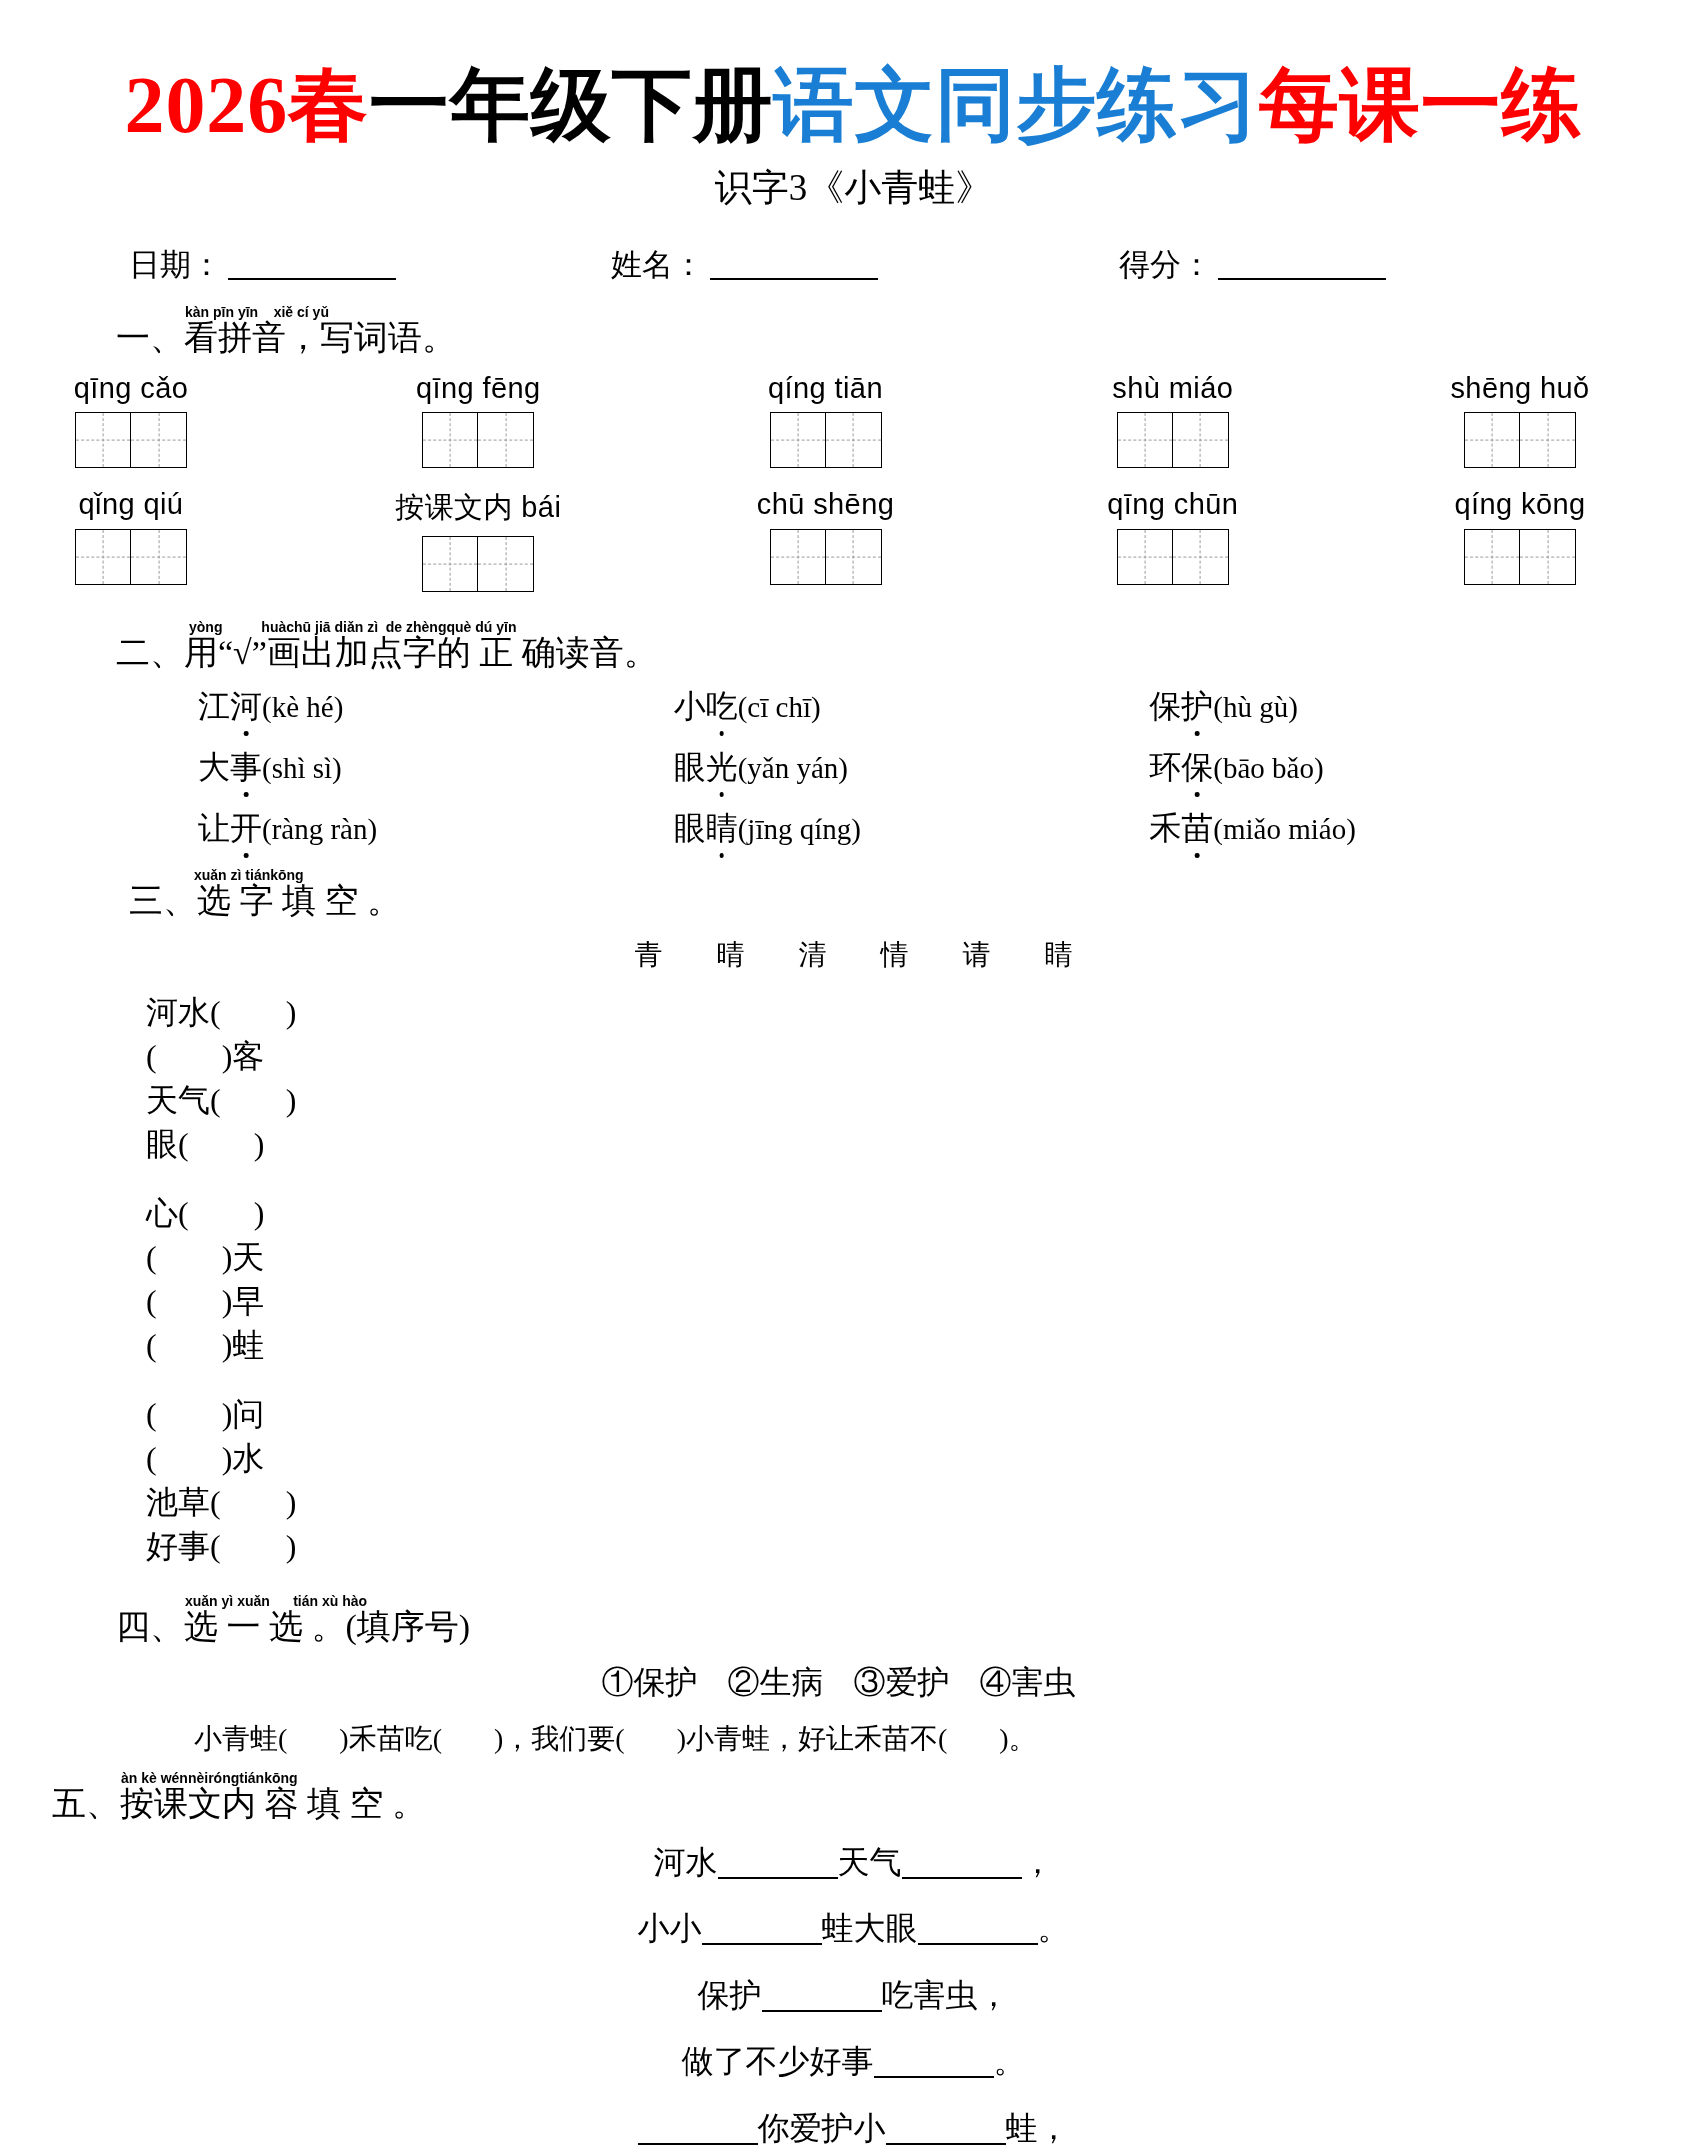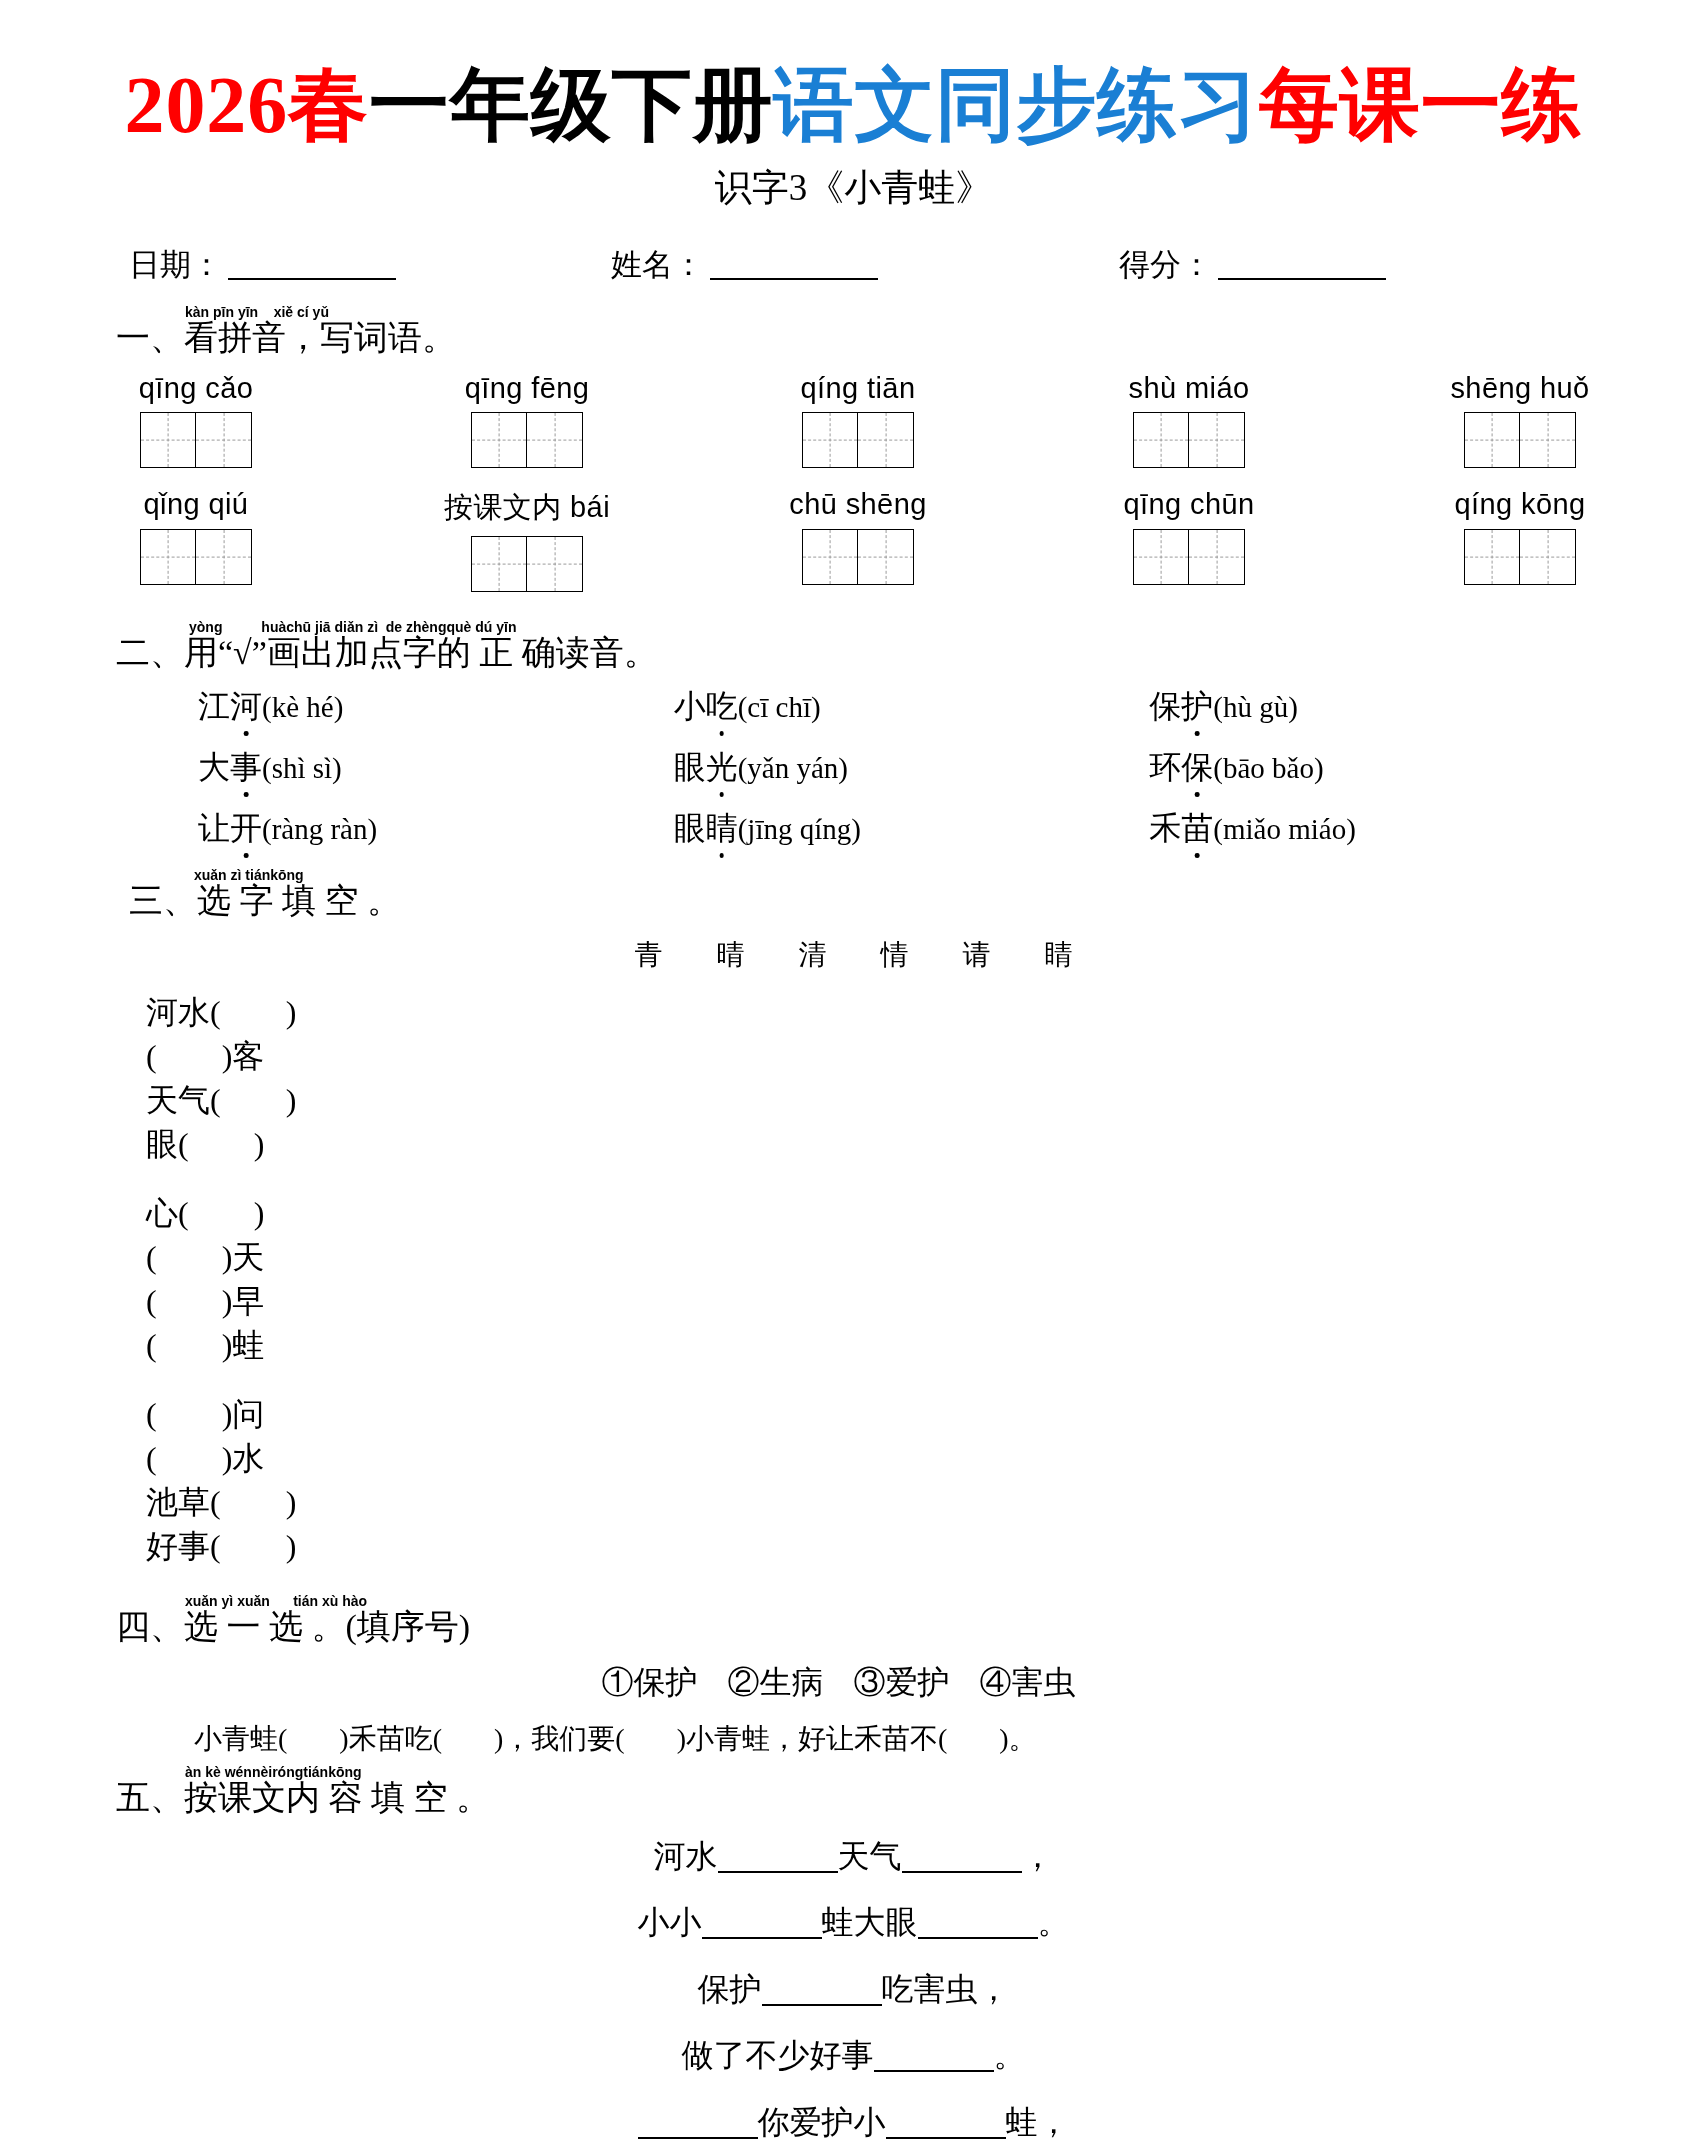--- a/index.html
+++ b/index.html
@@ -61,21 +61,21 @@
   .py-row {
     font-family:"Liberation Sans", sans-serif;
     font-size:14px;
     font-weight:bold;
     line-height:1;
     white-space:pre;
   }
   .sec-title { font-size:34px; white-space:pre; line-height:1.12; }
 
   
-  .grid-block { margin-top:14.6px; padding-left:65px; padding-right:56px; }
+  .grid-block { margin-top:14.6px; padding-right:56px; }
   .grid-row { display:flex; justify-content:space-between; }
   .gcell { width:262px; text-align:center; }
   .gpy { font-family:"Liberation Sans", sans-serif; font-size:29px; letter-spacing:0.4px; white-space:nowrap; }
   .tzg { margin-top:7.7px; display:flex; justify-content:center; }
   .tzg .sq {
     width:56px; height:56px;
     border:1.7px solid #000;
     position:relative;
     box-sizing:border-box;
   }
@@ -301,21 +301,21 @@
   </div>
 
   <div class="s4-opts">
     <span>①保护</span><span>②生病</span><span>③爱护</span><span>④害虫</span>
   </div>
 
   <div class="s4-sent">
     <span>小青蛙(</span><span class="paren-space-sm"></span><span>)禾苗吃(</span><span class="paren-space-sm"></span><span>)，我们要(</span><span class="paren-space-sm"></span><span>)小青蛙，好让禾苗不(</span><span class="paren-space-sm"></span><span>)。</span>
   </div>
 
-  <div class="sec" style="margin-top:7px;padding-left:116px">
+  <div class="sec" style="margin-top:13px;padding-left:52px">
     <div class="sec-head">
       <div class="py-row" style="padding-left:69px">àn kè wénnèiróngtiánkōng</div>
       <div class="sec-title"><span>五、</span><span>按课文内 容 填 空 。</span></div>
     </div>
   </div>
 
   <div class="s5-lines">
     <div class="s5-line"><span>河水</span><span class="ul"></span><span>天气</span><span class="ul"></span><span>，</span></div>
 
     <div class="s5-line"><span>小小</span><span class="ul"></span><span>蛙大眼</span><span class="ul"></span><span>。</span></div>

